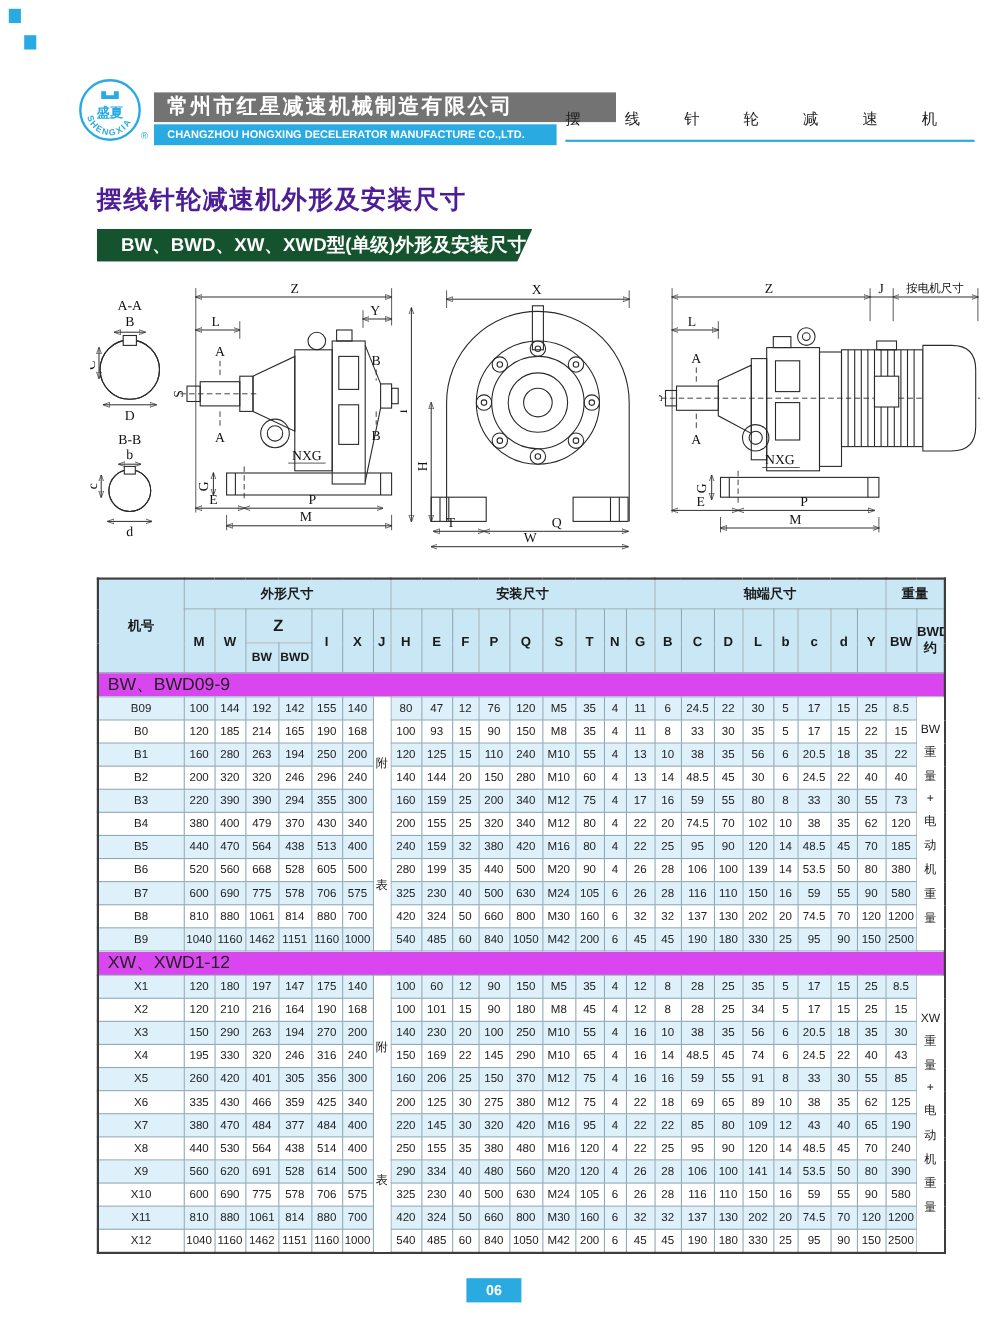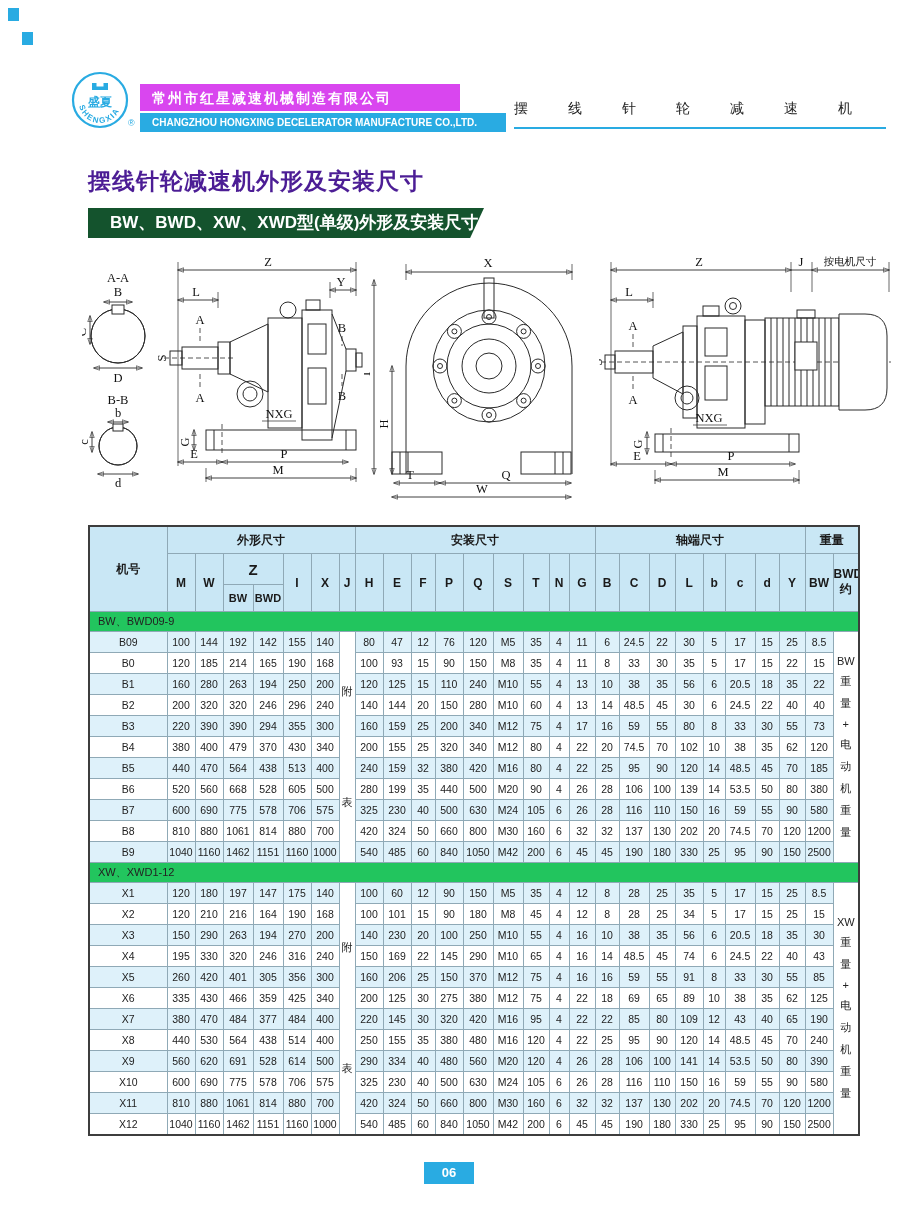--- a/index.html
+++ b/index.html
@@ -3,22 +3,22 @@
 <meta charset="utf-8">
 <style>
   html,body{margin:0;padding:0;background:#fff;}
   .page{position:relative;width:900px;height:1222px;background:#fff;overflow:hidden;
         font-family:"Liberation Sans",sans-serif;color:#222;}
   
   .regmark{position:absolute;background:#29abe2;width:11px;height:13px;}
   .rm1{left:8px;top:8px;} .rm2{left:22px;top:32px;}
   
   .logo{position:absolute;left:68px;top:68px;}
-  .company-cn{position:absolute;left:140px;top:84px;width:320px;height:27px;background:#d946ef;
-      color:#fff;font-weight:bold;font-size:14px;line-height:28px;letter-spacing:2px;padding-left:12px;box-sizing:border-box;}
+  .company-cn{position:absolute;left:140px;top:84px;width:420px;height:27px;background:#737373;
+      color:#fff;font-weight:bold;font-size:19px;line-height:28px;letter-spacing:2px;padding-left:12px;box-sizing:border-box;}
   .company-en{position:absolute;left:140px;top:113px;width:366px;height:19px;background:#29abe2;
       color:#fff;font-weight:bold;font-size:10px;line-height:19px;padding-left:12px;box-sizing:border-box;}
   .product-line{position:absolute;left:514px;top:100px;width:372px;border-bottom:2px solid #29abe2;
       font-size:14px;color:#222;letter-spacing:40px;white-space:nowrap;overflow:hidden;padding-bottom:9px;}
   
   .page-title{position:absolute;left:88px;top:166px;font-size:23px;font-weight:bold;color:#4c1d95;letter-spacing:1px;}
   .banner{position:absolute;left:88px;top:208px;width:396px;height:30px;background:#14532d;color:#fff;
       font-weight:bold;font-size:17px;line-height:30px;padding-left:22px;box-sizing:border-box;
       clip-path:polygon(0 0,100% 0,96.5% 100%,0 100%);}
   
@@ -34,21 +34,21 @@
   .tbl{position:absolute;left:88px;top:525px;border-collapse:collapse;table-layout:fixed;width:770px;
        border:2px solid #3d3d3d;font-size:10.5px;}
   .tbl th,.tbl td{border:1px solid #8fa9b6;text-align:center;padding:0;overflow:hidden;}
   .tbl thead th{background:#c9e7f5;font-size:12px;font-weight:bold;color:#1a1a1a;margin-left:16px;}
   .tbl thead tr:nth-child(1) th{height:26px;}
   .tbl thead tr:nth-child(2) th{height:30px;}
   .tbl thead tr:nth-child(3) th{height:26px;font-size:11px;}
   .tbl th.zh{font-size:15px;}
   .tbl tbody tr{height:21px;}
   .tbl tbody tr.sec{height:20px;}
-  .tbl tbody tr.sec td{text-align:left;padding-left:8px;background:#22c55e;font-size:11px;}
+  .tbl tbody tr.sec td{text-align:left;padding-left:8px;background:#d946ef;font-size:16px;}
   .tbl tbody tr.alt td{background:#def1fa;}
   .tbl td.note{background:#fff !important;position:relative;}
   .vstack{position:absolute;left:0;right:0;top:4px;bottom:4px;display:flex;flex-direction:column;
           align-items:center;font-size:11px;color:#222;}
   .j-note .vstack{justify-content:space-around;}
   .w-note .vstack{justify-content:center;gap:7px;}
   
   .page-num{position:absolute;left:424px;top:1162px;width:50px;height:22px;background:#29abe2;color:#fff;
       font-weight:bold;font-size:13px;text-align:center;line-height:22px;}
 </style>

